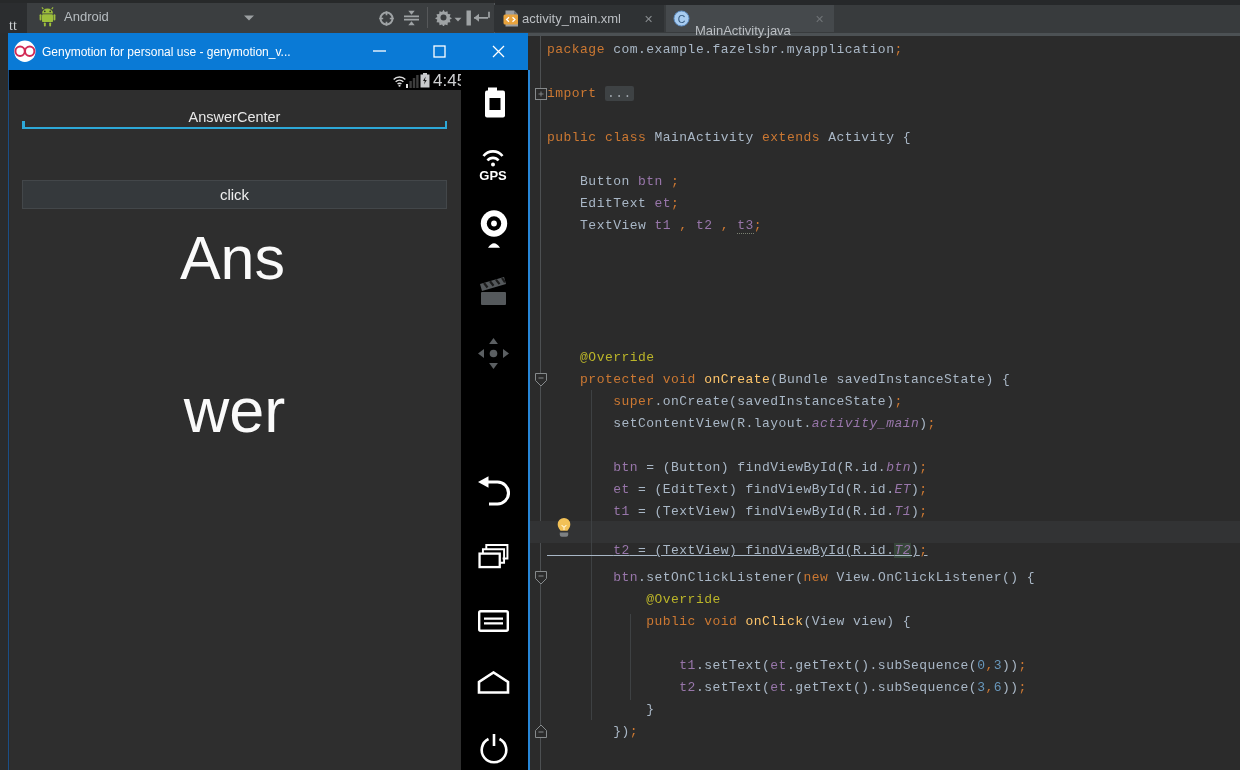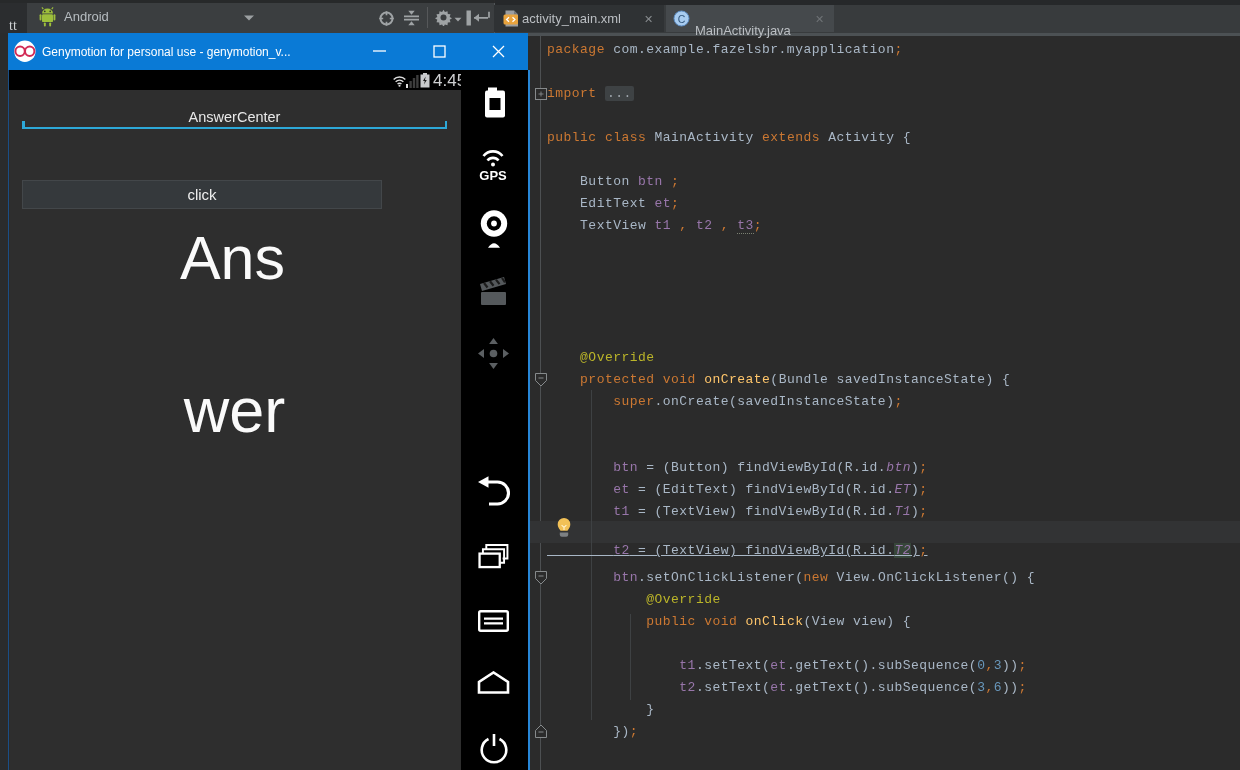--- a/index.html
+++ b/index.html
@@ -79,20 +79,21 @@
 
   <div class="cl" style="top:39px;"><span class="k">package</span> com.example.fazelsbr.myapplication<span class="k">;</span></div>
   <div class="cl" style="top:83px;"><span class="k">import</span> <span class="fold">...</span></div>
   <div class="cl" style="top:127px;"><span class="k">public class</span> MainActivity <span class="k">extends</span> Activity {</div>
   <div class="cl" style="top:171px;">    Button <span class="f">btn</span> <span class="k">;</span></div>
   <div class="cl" style="top:193px;">    EditText <span class="f">et</span><span class="k">;</span></div>
   <div class="cl" style="top:215px;">    TextView <span class="f">t1</span> <span class="k">,</span> <span class="f">t2</span> <span class="k">,</span> <span class="f w3">t3</span><span class="k">;</span></div>
   <div class="cl" style="top:347px;">    <span class="an">@Override</span></div>
   <div class="cl" style="top:369px;">    <span class="k">protected void</span> <span class="m">onCreate</span>(Bundle savedInstanceState) {</div>
   <div class="cl" style="top:391px;">        <span class="k">super</span>.onCreate(savedInstanceState)<span class="k">;</span></div>
+  <div class="cl" style="top:413px;">        setContentView(R.layout.<span class="sf">activity_main</span>)<span class="k">;</span></div>
   <div class="cl" style="top:457px;">        <span class="f">btn</span> = (Button) findViewById(R.id.<span class="sf">btn</span>)<span class="k">;</span></div>
   <div class="cl" style="top:479px;">        <span class="f">et</span> = (EditText) findViewById(R.id.<span class="sf">ET</span>)<span class="k">;</span></div>
   <div class="cl" style="top:501px;">        <span class="f">t1</span> = (TextView) findViewById(R.id.<span class="sf">T1</span>)<span class="k">;</span></div>
   <div class="cl" style="top:540px;text-decoration:underline;">        <span class="f">t2</span> = (TextView) findViewById(R.id.<span class="sf" style="background:#37463a;">T2</span>)<span class="k">;</span></div>
   <div class="cl" style="top:567px;">        <span class="f">btn</span>.setOnClickListener(<span class="k">new</span> View.OnClickListener() {</div>
   <div class="cl" style="top:589px;">            <span class="an">@Override</span></div>
   <div class="cl" style="top:611px;">            <span class="k">public void</span> <span class="m">onClick</span>(View view) {</div>
   <div class="cl" style="top:655px;">                <span class="f">t1</span>.setText(<span class="f">et</span>.getText().subSequence(<span class="n">0</span><span class="k">,</span><span class="n">3</span>))<span class="k">;</span></div>
   <div class="cl" style="top:677px;">                <span class="f">t2</span>.setText(<span class="f">et</span>.getText().subSequence(<span class="n">3</span><span class="k">,</span><span class="n">6</span>))<span class="k">;</span></div>
   <div class="cl" style="top:699px;">            }</div>
@@ -190,21 +191,21 @@
     <rect x="0.5" y="1.5" width="9" height="13" fill="#c9cacc"></rect>
     <path d="M5.6 3.5 L3 8 h1.8 l-0.8 3.5 L6.8 7 H5 z" fill="#1a1a1a"></path>
   </svg>
   <div class="abs" style="left:433px;top:70px;height:20px;line-height:21px;font-size:17px;color:#cfd0d2;">4:45</div>
 
   <div class="abs" style="left:9.5px;top:90px;width:451.5px;height:680px;background:#2e2e2e;"></div>
   <div class="abs" style="left:22px;top:109px;width:425px;height:26px;text-align:center;font-size:14.5px;color:#e8e8e8;">AnswerCenter</div>
   <div class="abs" style="left:22px;top:127px;width:425px;height:2px;background:#2da8d8;"></div>
   <div class="abs" style="left:22px;top:121px;width:2.5px;height:8px;background:#2da8d8;"></div>
   <div class="abs" style="left:444.5px;top:121px;width:2.5px;height:8px;background:#2da8d8;"></div>
-  <div class="abs" style="left:22px;top:180px;width:360px;height:29px;background:#35393c;border:1px solid #43474a;box-sizing:border-box;text-align:center;line-height:28px;font-size:15px;color:#f0f0f0;">click</div>
+  <div class="abs" style="left:22px;top:180px;width:425px;height:29px;background:#35393c;border:1px solid #43474a;box-sizing:border-box;text-align:center;line-height:28px;font-size:15px;color:#f0f0f0;">click</div>
   <div class="abs" style="left:20px;top:228px;width:425px;text-align:center;font-size:61px;line-height:61px;color:#fafafa;">Ans</div>
   <div class="abs" style="left:22px;top:379px;width:425px;text-align:center;font-size:63px;line-height:63px;color:#fafafa;">wer</div>
 
   <div class="abs" style="left:461px;top:70px;width:67px;height:700px;background:#000;"></div>
 
   <svg class="abs" style="left:484px;top:87px;" width="22" height="32" viewBox="0 0 22 32">
     <rect x="4" y="0.5" width="9" height="4" fill="#fff"></rect>
     <rect x="1" y="3.5" width="20" height="27" rx="2" fill="#fff"></rect>
     <rect x="5.5" y="11" width="11" height="12" fill="#000"></rect>
   </svg>

